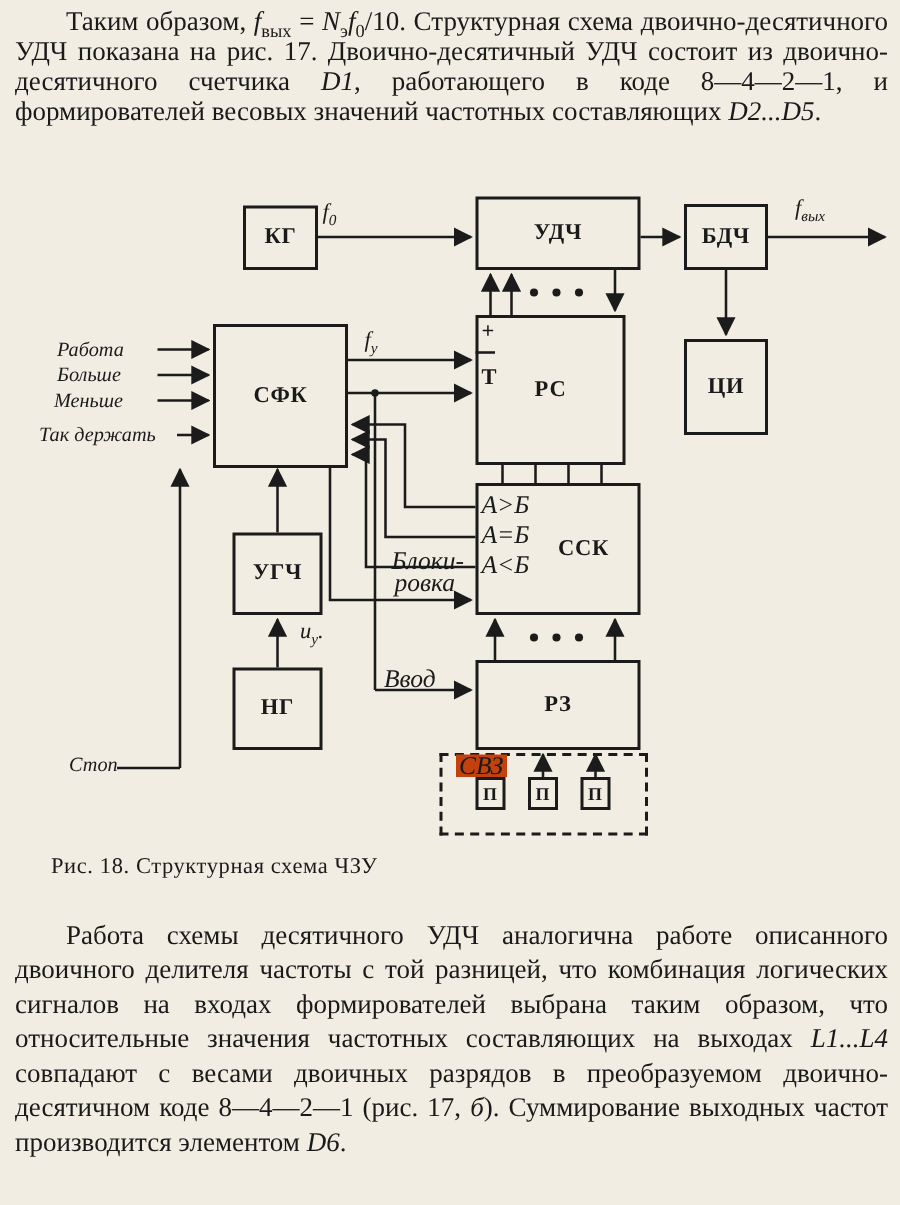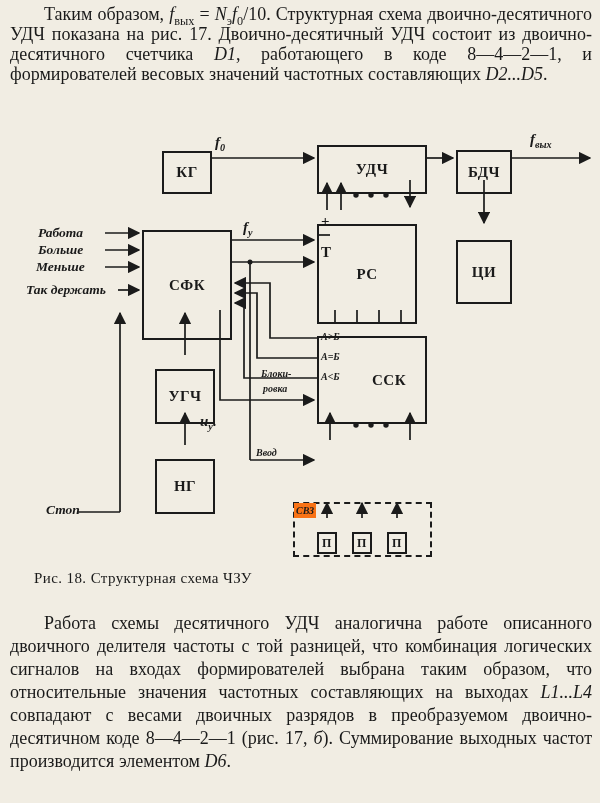--- a/index.html
+++ b/index.html
@@ -15,29 +15,29 @@
   #para1{top:4px;line-height:20px}
   #para2{top:612px;line-height:23px}
   sub{font-size:68%;line-height:0}
   i{font-style:italic}
 
   .diagram{position:absolute;left:0;top:125px;width:600px;height:448px}
   .diagram svg{position:absolute;left:0;top:0}
   .block{
     position:absolute;border:2px solid #1b1b1b;box-sizing:border-box;
     display:flex;align-items:center;justify-content:center;
-    font-size:15px;font-weight:bold;letter-spacing:.5px;background:transparent;margin-top:14px;
+    font-size:15px;font-weight:bold;letter-spacing:.5px;background:transparent;
   }
   .dashedbox{position:absolute;border:2px dashed #1b1b1b;box-sizing:border-box}
   .lbl{
-    position:absolute;font-style:italic;font-weight:700;
+    position:absolute;font-style:italic;font-weight:400;
     font-size:13.5px;white-space:nowrap;line-height:15px;
   }
   .mathlbl{font-size:15px}
-  .cmp{font-size:10px}
+  .cmp{font-size:17px}
   .inlbl{font-style:normal;font-weight:bold;font-size:15px;line-height:15px;position:absolute}
   #caption{
     position:absolute;left:34px;top:570px;font-size:15px;letter-spacing:.4px;
   }
 </style>
 </head>
 <body>
 
 <div id="para1" class="para">Таким образом, <i>f</i><sub>вых</sub> = <i>N</i><sub>э</sub><i>f</i><sub>0</sub>/10. Структурная схема двоично-десятичного УДЧ показана на рис. 17. Двоично-десятичный УДЧ состоит из двоично-десятичного счетчика <i>D1</i>, работающего в коде 8—4—2—1, и формирователей весовых значений частотных составляющих <i>D2...D5</i>.</div>
 
@@ -107,25 +107,26 @@
       <circle cx="371" cy="300" r="2.7"></circle>
       <circle cx="386" cy="300" r="2.7"></circle>
       <circle cx="250" cy="137" r="2.5"></circle>
     </g>
   </svg>
 
   <div class="block" style="left:162px;top:12px;width:50px;height:43px">КГ</div>
   <div class="block" style="left:456px;top:11px;width:56px;height:44px">БДЧ</div>
   <div class="block" style="left:317px;top:6px;width:110px;height:49px">УДЧ</div>
   <div class="block" style="left:456px;top:101px;width:56px;height:64px">ЦИ</div>
-  <div class="block" style="left:142px;top:91px;width:90px;height:110px">СФК</div>
+  <div class="block" style="left:142px;top:91px;width:90px;height:96px">СФК</div>
   <div class="block" style="left:317px;top:85px;width:100px;height:100px">РС</div>
   <div class="block" style="left:155px;top:230px;width:60px;height:55px">УГЧ</div>
   <div class="block" style="left:317px;top:197px;width:110px;height:88px;padding-left:34px">ССК</div>
   <div class="block" style="left:155px;top:320px;width:60px;height:55px">НГ</div>
+  <div class="block" style="left:317px;top:315px;width:110px;height:60px">РЗ</div>
 
   <div class="dashedbox" style="left:293px;top:377px;width:139px;height:55px"></div>
   <div class="block" style="left:317px;top:393px;width:20px;height:22px;font-size:12px">П</div>
   <div class="block" style="left:352px;top:393px;width:20px;height:22px;font-size:12px">П</div>
   <div class="block" style="left:387px;top:393px;width:20px;height:22px;font-size:12px">П</div>
 
   <div class="lbl mathlbl" style="left:215px;top:10px"><i>f</i><sub>0</sub></div>
   <div class="lbl mathlbl" style="left:530px;top:7px"><i>f</i><sub>вых</sub></div>
   <div class="lbl mathlbl" style="left:243px;top:95px"><i>f</i><sub>у</sub></div>
   <div class="lbl mathlbl" style="left:200px;top:289px"><i>u</i><sub>у</sub>.</div>
@@ -139,18 +140,18 @@
 
   <div class="lbl" style="left:38px;top:100px">Работа</div>
   <div class="lbl" style="left:38px;top:117px">Больше</div>
   <div class="lbl" style="left:36px;top:134px">Меньше</div>
   <div class="lbl" style="left:26px;top:157px">Так держать</div>
   <div class="lbl" style="left:46px;top:377px">Стоп</div>
 
   <div class="lbl cmp" style="left:261px;top:241px">Блоки-</div>
   <div class="lbl cmp" style="left:263px;top:256px">ровка</div>
   <div class="lbl cmp" style="left:256px;top:320px">Ввод</div>
-  <div class="lbl cmp" style="left:294px;top:378px;background:#f97316;padding:0 2px">СВЗ</div>
+  <div class="lbl cmp" style="left:304px;top:378px;background:#c2410c;padding:0 2px">СВЗ</div>
 </div>
 
 <div id="caption">Рис. 18. Структурная схема ЧЗУ</div>
 
 <div id="para2" class="para">Работа схемы десятичного УДЧ аналогична работе описанного двоичного делителя частоты с той разницей, что комбинация логических сигналов на входах формирователей выбрана таким образом, что относительные значения частотных составляющих на выходах <i>L1...L4</i> совпадают с весами двоичных разрядов в преобразуемом двоично-десятичном коде 8—4—2—1 (рис. 17, <i>б</i>). Суммирование выходных частот производится элементом <i>D6</i>.</div>
 
 </body></html>

